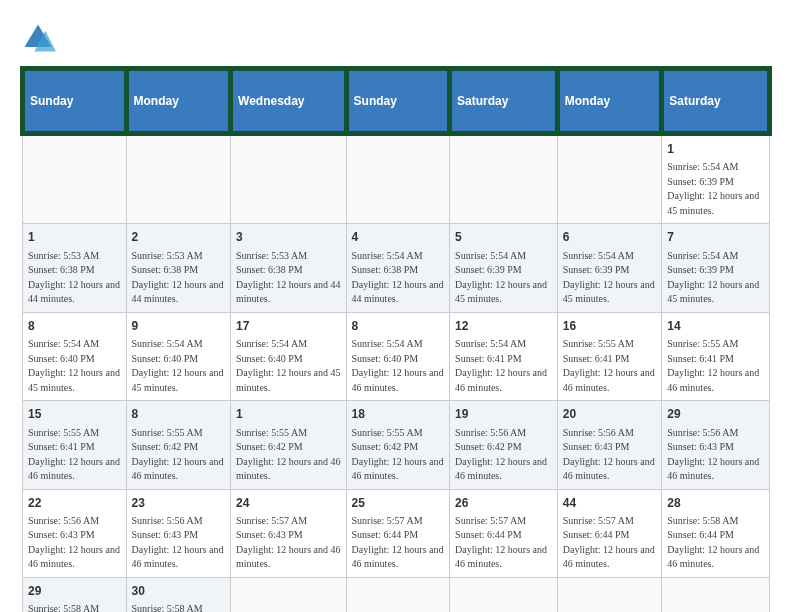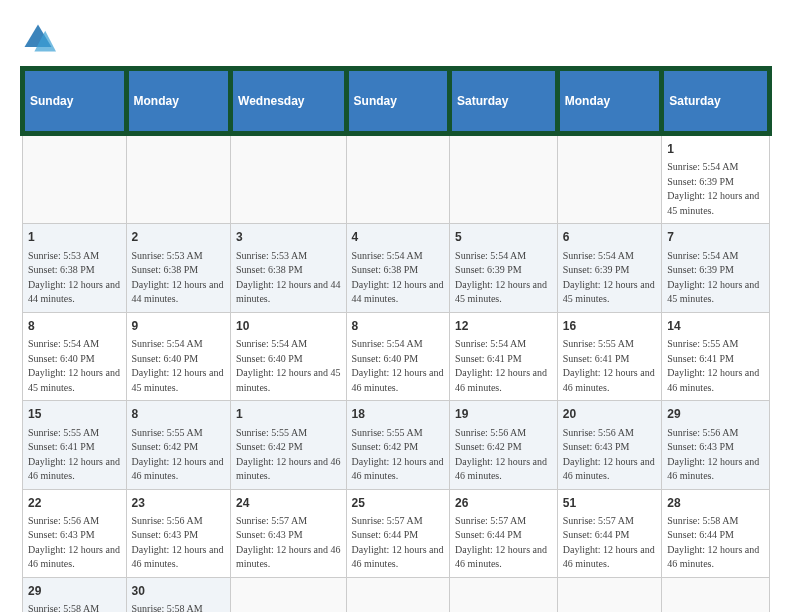--- a/index.html
+++ b/index.html
@@ -210,21 +210,21 @@
         </td>
         <td>
           <span class="day-num">9</span>
         <div class="day-info">
           <span>Sunrise: 5:54 AM</span><br>
           <span>Sunset: 6:40 PM</span><br>
           <span>Daylight: 12 hours and 45 minutes.</span>
         </div>
         </td>
         <td>
-          <span class="day-num">10</span>
+          <span class="day-num">17</span>
         <div class="day-info">
           <span>Sunrise: 5:54 AM</span><br>
           <span>Sunset: 6:40 PM</span><br>
           <span>Daylight: 12 hours and 45 minutes.</span>
         </div>
         </td>
         <td>
           <span class="day-num">8</span>
         <div class="day-info">
           <span>Sunrise: 5:54 AM</span><br>
@@ -350,21 +350,21 @@
         </td>
         <td>
           <span class="day-num">26</span>
         <div class="day-info">
           <span>Sunrise: 5:57 AM</span><br>
           <span>Sunset: 6:44 PM</span><br>
           <span>Daylight: 12 hours and 46 minutes.</span>
         </div>
         </td>
         <td>
-          <span class="day-num">51</span>
+          <span class="day-num">44</span>
         <div class="day-info">
           <span>Sunrise: 5:57 AM</span><br>
           <span>Sunset: 6:44 PM</span><br>
           <span>Daylight: 12 hours and 46 minutes.</span>
         </div>
         </td>
         <td>
           <span class="day-num">28</span>
         <div class="day-info">
           <span>Sunrise: 5:58 AM</span><br>

